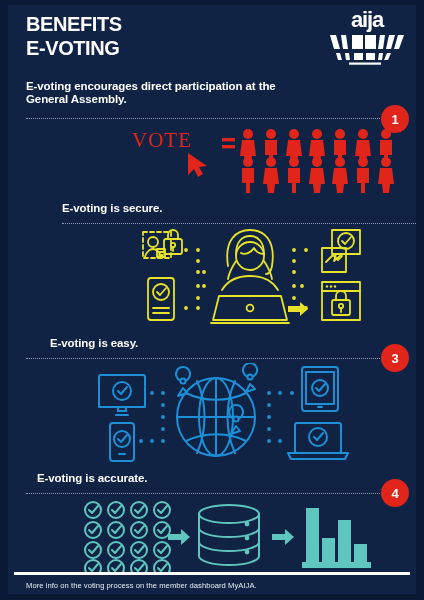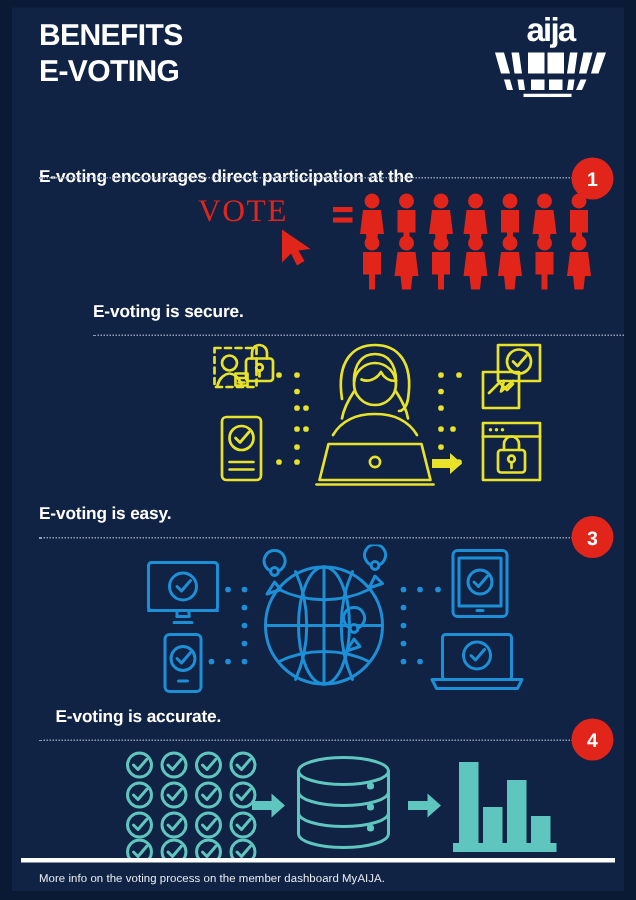--- a/index.html
+++ b/index.html
@@ -89,22 +89,23 @@
           <rect x="39" y="20" width="9" height="7"></rect>
           <polygon points="52,20 56,20 55,27 51,27"></polygon>
           <polygon points="60,20 64,20 61,27 57,27"></polygon>
           <rect x="22" y="29.5" width="32" height="2.2"></rect>
         </g>
       </svg>
     </div>
   </div>
 
   <div class="section" style="top:80px;height:115px;">
-    <div class="sec-head" style="top:0px;width:300px;line-height:13px;margin-top:32px;">
+    <div class="sec-head" style="top:0px;width:300px;line-height:13px;">
       <span>E-voting encourages direct participation at the</span><br>
+      <span>General Assembly.</span>
     </div>
     <div class="rule" style="top:38px;"></div>
     <div class="badge" style="left:381px;top:25px;">1</div>
 
     <div class="art" style="top:45px;height:70px;padding-left:28px;">
       <svg width="424" height="70" viewBox="0 0 424 70">
 
         <text x="104" y="22" fill="#E1251B" font-family="Liberation Serif, serif" font-size="21" letter-spacing="1">VOTE</text>
 
         <g fill="#E1251B">
@@ -271,21 +272,21 @@
           <rect x="296" y="72" width="18" height="15" rx="2"></rect>
           <path d="M300 72 v-4 a5 5 0 0 1 10 0 v4"></path>
           <circle cx="305" cy="78" r="2.2"></circle>
           <path d="M305 80 v4"></path>
         </g>
       </svg>
     </div>
   </div>
 
   <div class="section" style="top:333px;height:130px;">
-    <div class="sec-head" style="top:4px;">E-voting is easy.</div>
+    <div class="sec-head" style="top:4px;margin-left:24px;">E-voting is easy.</div>
     <div class="rule" style="top:25px;"></div>
     <div class="badge" style="left:381px;top:11px;">3</div>
 
     <div class="art" style="top:30px;height:100px;">
       <svg width="424" height="100" viewBox="0 0 424 100" fill="none" stroke="#1C8FD6" stroke-width="2" stroke-linejoin="round" stroke-linecap="round">
 
         <g>
           <rect x="99" y="12" width="46" height="32" rx="2"></rect>
           <circle cx="122" cy="28" r="9"></circle>
           <path d="M118 28 l3 3 l6 -7"></path>

